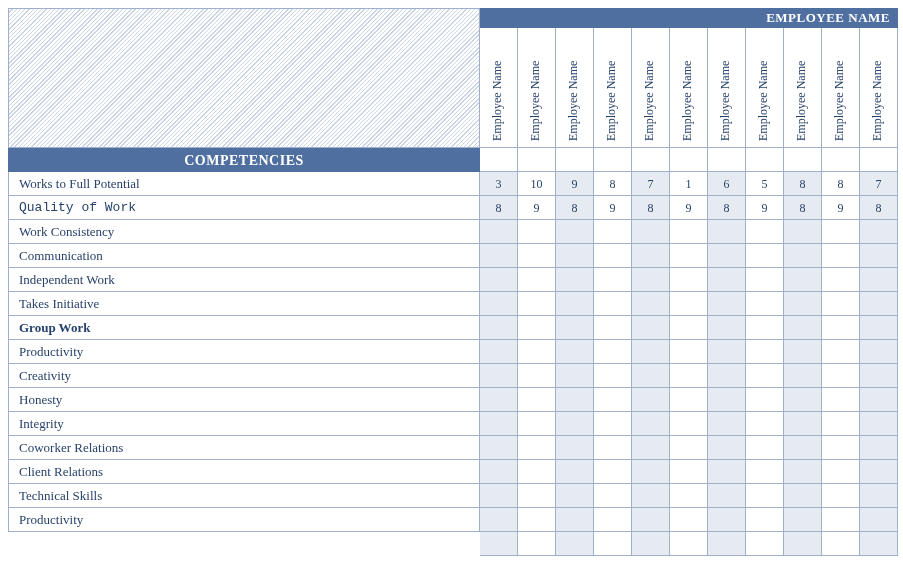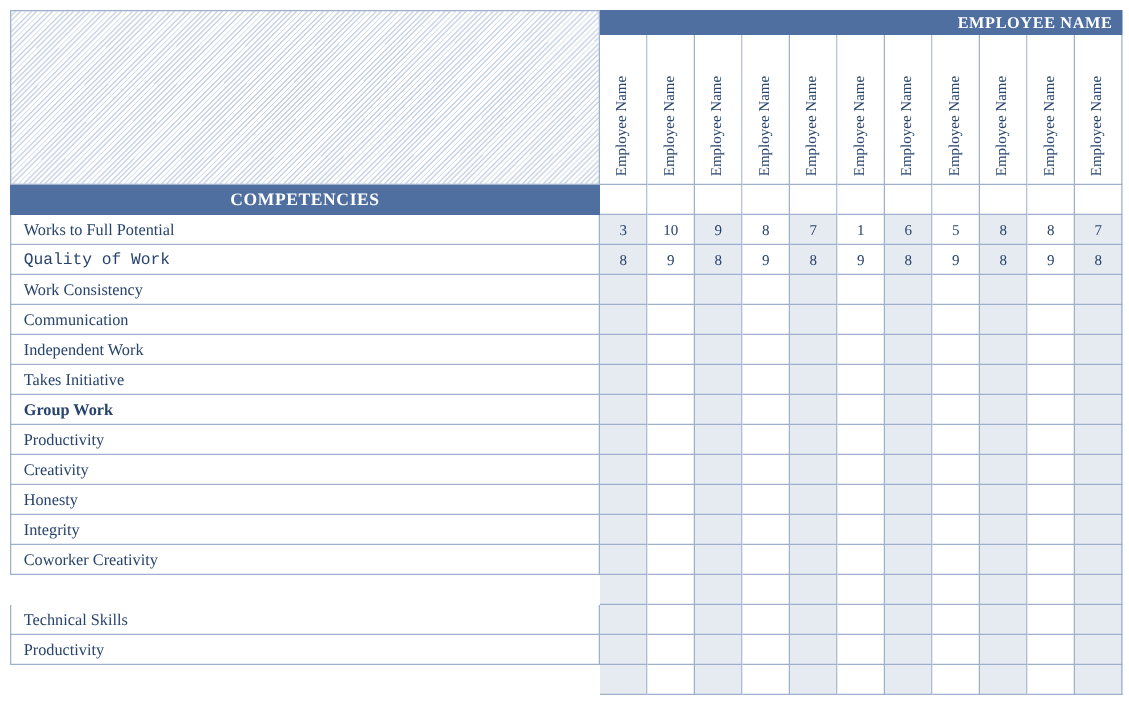--- a/index.html
+++ b/index.html
@@ -288,32 +288,33 @@
     <div class="cell plain" style="grid-area: 14 / 3;"></div>
     <div class="cell shaded" style="grid-area: 14 / 4;"></div>
     <div class="cell plain" style="grid-area: 14 / 5;"></div>
     <div class="cell shaded" style="grid-area: 14 / 6;"></div>
     <div class="cell plain" style="grid-area: 14 / 7;"></div>
     <div class="cell shaded" style="grid-area: 14 / 8;"></div>
     <div class="cell plain" style="grid-area: 14 / 9;"></div>
     <div class="cell shaded" style="grid-area: 14 / 10;"></div>
     <div class="cell plain" style="grid-area: 14 / 11;"></div>
     <div class="cell shaded" style="grid-area: 14 / 12;"></div>
-    <div class="row-label" style="grid-row: 15;">Coworker Creativity</div>
+    <div class="row-label" style="grid-row: 15;">Coworker Relations</div>
     <div class="cell shaded" style="grid-area: 15 / 2;"></div>
     <div class="cell plain" style="grid-area: 15 / 3;"></div>
     <div class="cell shaded" style="grid-area: 15 / 4;"></div>
     <div class="cell plain" style="grid-area: 15 / 5;"></div>
     <div class="cell shaded" style="grid-area: 15 / 6;"></div>
     <div class="cell plain" style="grid-area: 15 / 7;"></div>
     <div class="cell shaded" style="grid-area: 15 / 8;"></div>
     <div class="cell plain" style="grid-area: 15 / 9;"></div>
     <div class="cell shaded" style="grid-area: 15 / 10;"></div>
     <div class="cell plain" style="grid-area: 15 / 11;"></div>
     <div class="cell shaded" style="grid-area: 15 / 12;"></div>
+    <div class="row-label" style="grid-row: 16;">Client Relations</div>
     <div class="cell shaded" style="grid-area: 16 / 2;"></div>
     <div class="cell plain" style="grid-area: 16 / 3;"></div>
     <div class="cell shaded" style="grid-area: 16 / 4;"></div>
     <div class="cell plain" style="grid-area: 16 / 5;"></div>
     <div class="cell shaded" style="grid-area: 16 / 6;"></div>
     <div class="cell plain" style="grid-area: 16 / 7;"></div>
     <div class="cell shaded" style="grid-area: 16 / 8;"></div>
     <div class="cell plain" style="grid-area: 16 / 9;"></div>
     <div class="cell shaded" style="grid-area: 16 / 10;"></div>
     <div class="cell plain" style="grid-area: 16 / 11;"></div>

